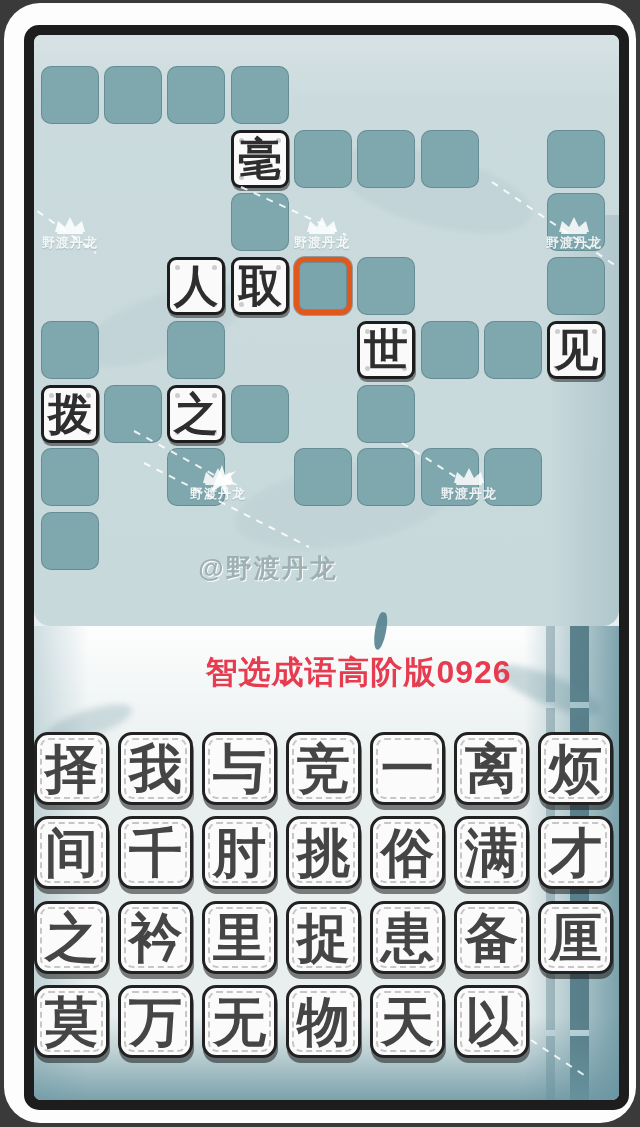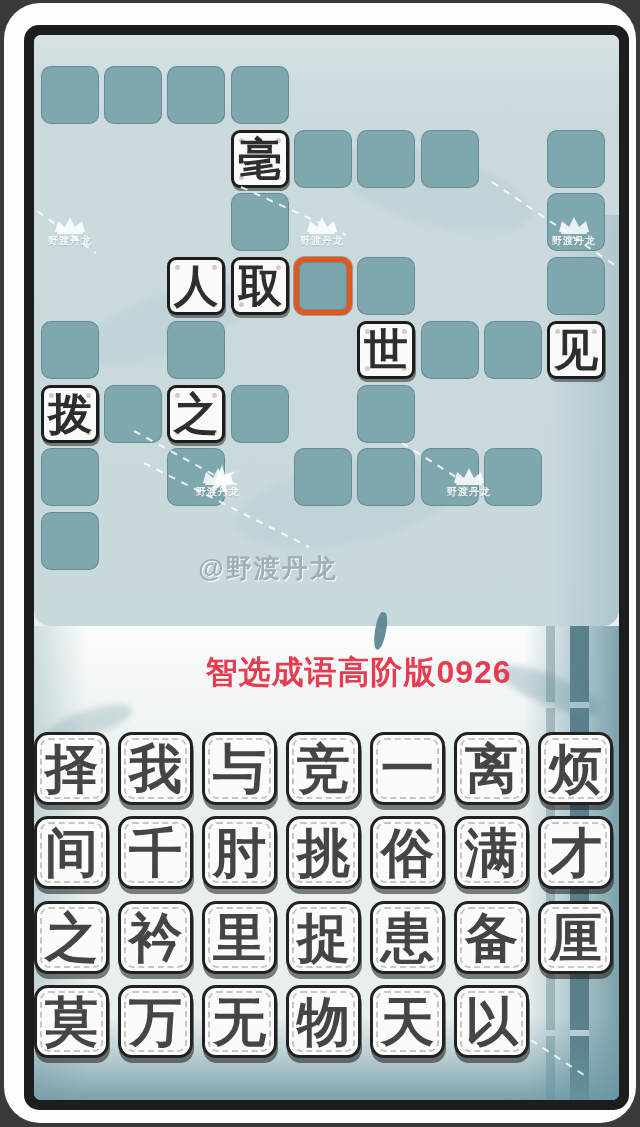--- a/index.html
+++ b/index.html
@@ -29,21 +29,21 @@
   .tile-filled{background:#fafafa;border:3px solid #1d1d1d;border-radius:9px;
     box-shadow:1px 3px 0 rgba(25,25,25,.5);}
   .tile-filled .char{position:absolute;inset:0;display:flex;align-items:center;justify-content:center;
     font-family:"DejaVu Serif",serif;font-size:44px;font-weight:700;color:#2e2e2e;line-height:1;}
   .pins{position:absolute;left:5px;top:5px;width:5px;height:5px;border-radius:50%;background:#cdcdcd;
     box-shadow:37px 0 0 #cdcdcd, 0 37px 0 #cdcdcd, 37px 37px 0 #cdcdcd;}
 
   
   .wm{position:absolute;width:100px;text-align:center;pointer-events:none;}
   .wm svg{display:block;margin:0 auto;}
-  .wm .wm-text{font-size:10px;font-weight:700;color:rgba(255,255,255,.88);
+  .wm .wm-text{font-size:13px;font-weight:700;color:rgba(255,255,255,.88);
     text-shadow:0 1px 1px rgba(90,120,128,.35);letter-spacing:1px;white-space:nowrap;}
   .wm-big{position:absolute;left:0;top:516px;width:468px;text-align:center;
     font-size:26px;font-weight:700;color:#9fb0b4;letter-spacing:2px;
     text-shadow:1px 1px 0 rgba(255,255,255,.95);pointer-events:none;}
 
   
   .lower-white{position:absolute;left:0;top:591px;width:585px;height:140px;
     background:linear-gradient(to bottom, rgba(255,255,255,.9), rgba(255,255,255,0));}
   .bamboo-right{position:absolute;right:0;top:591px;width:95px;height:474px;
     background:linear-gradient(to right, rgba(120,162,172,0), rgba(113,156,167,.45) 50%, rgba(96,142,154,.8));}

